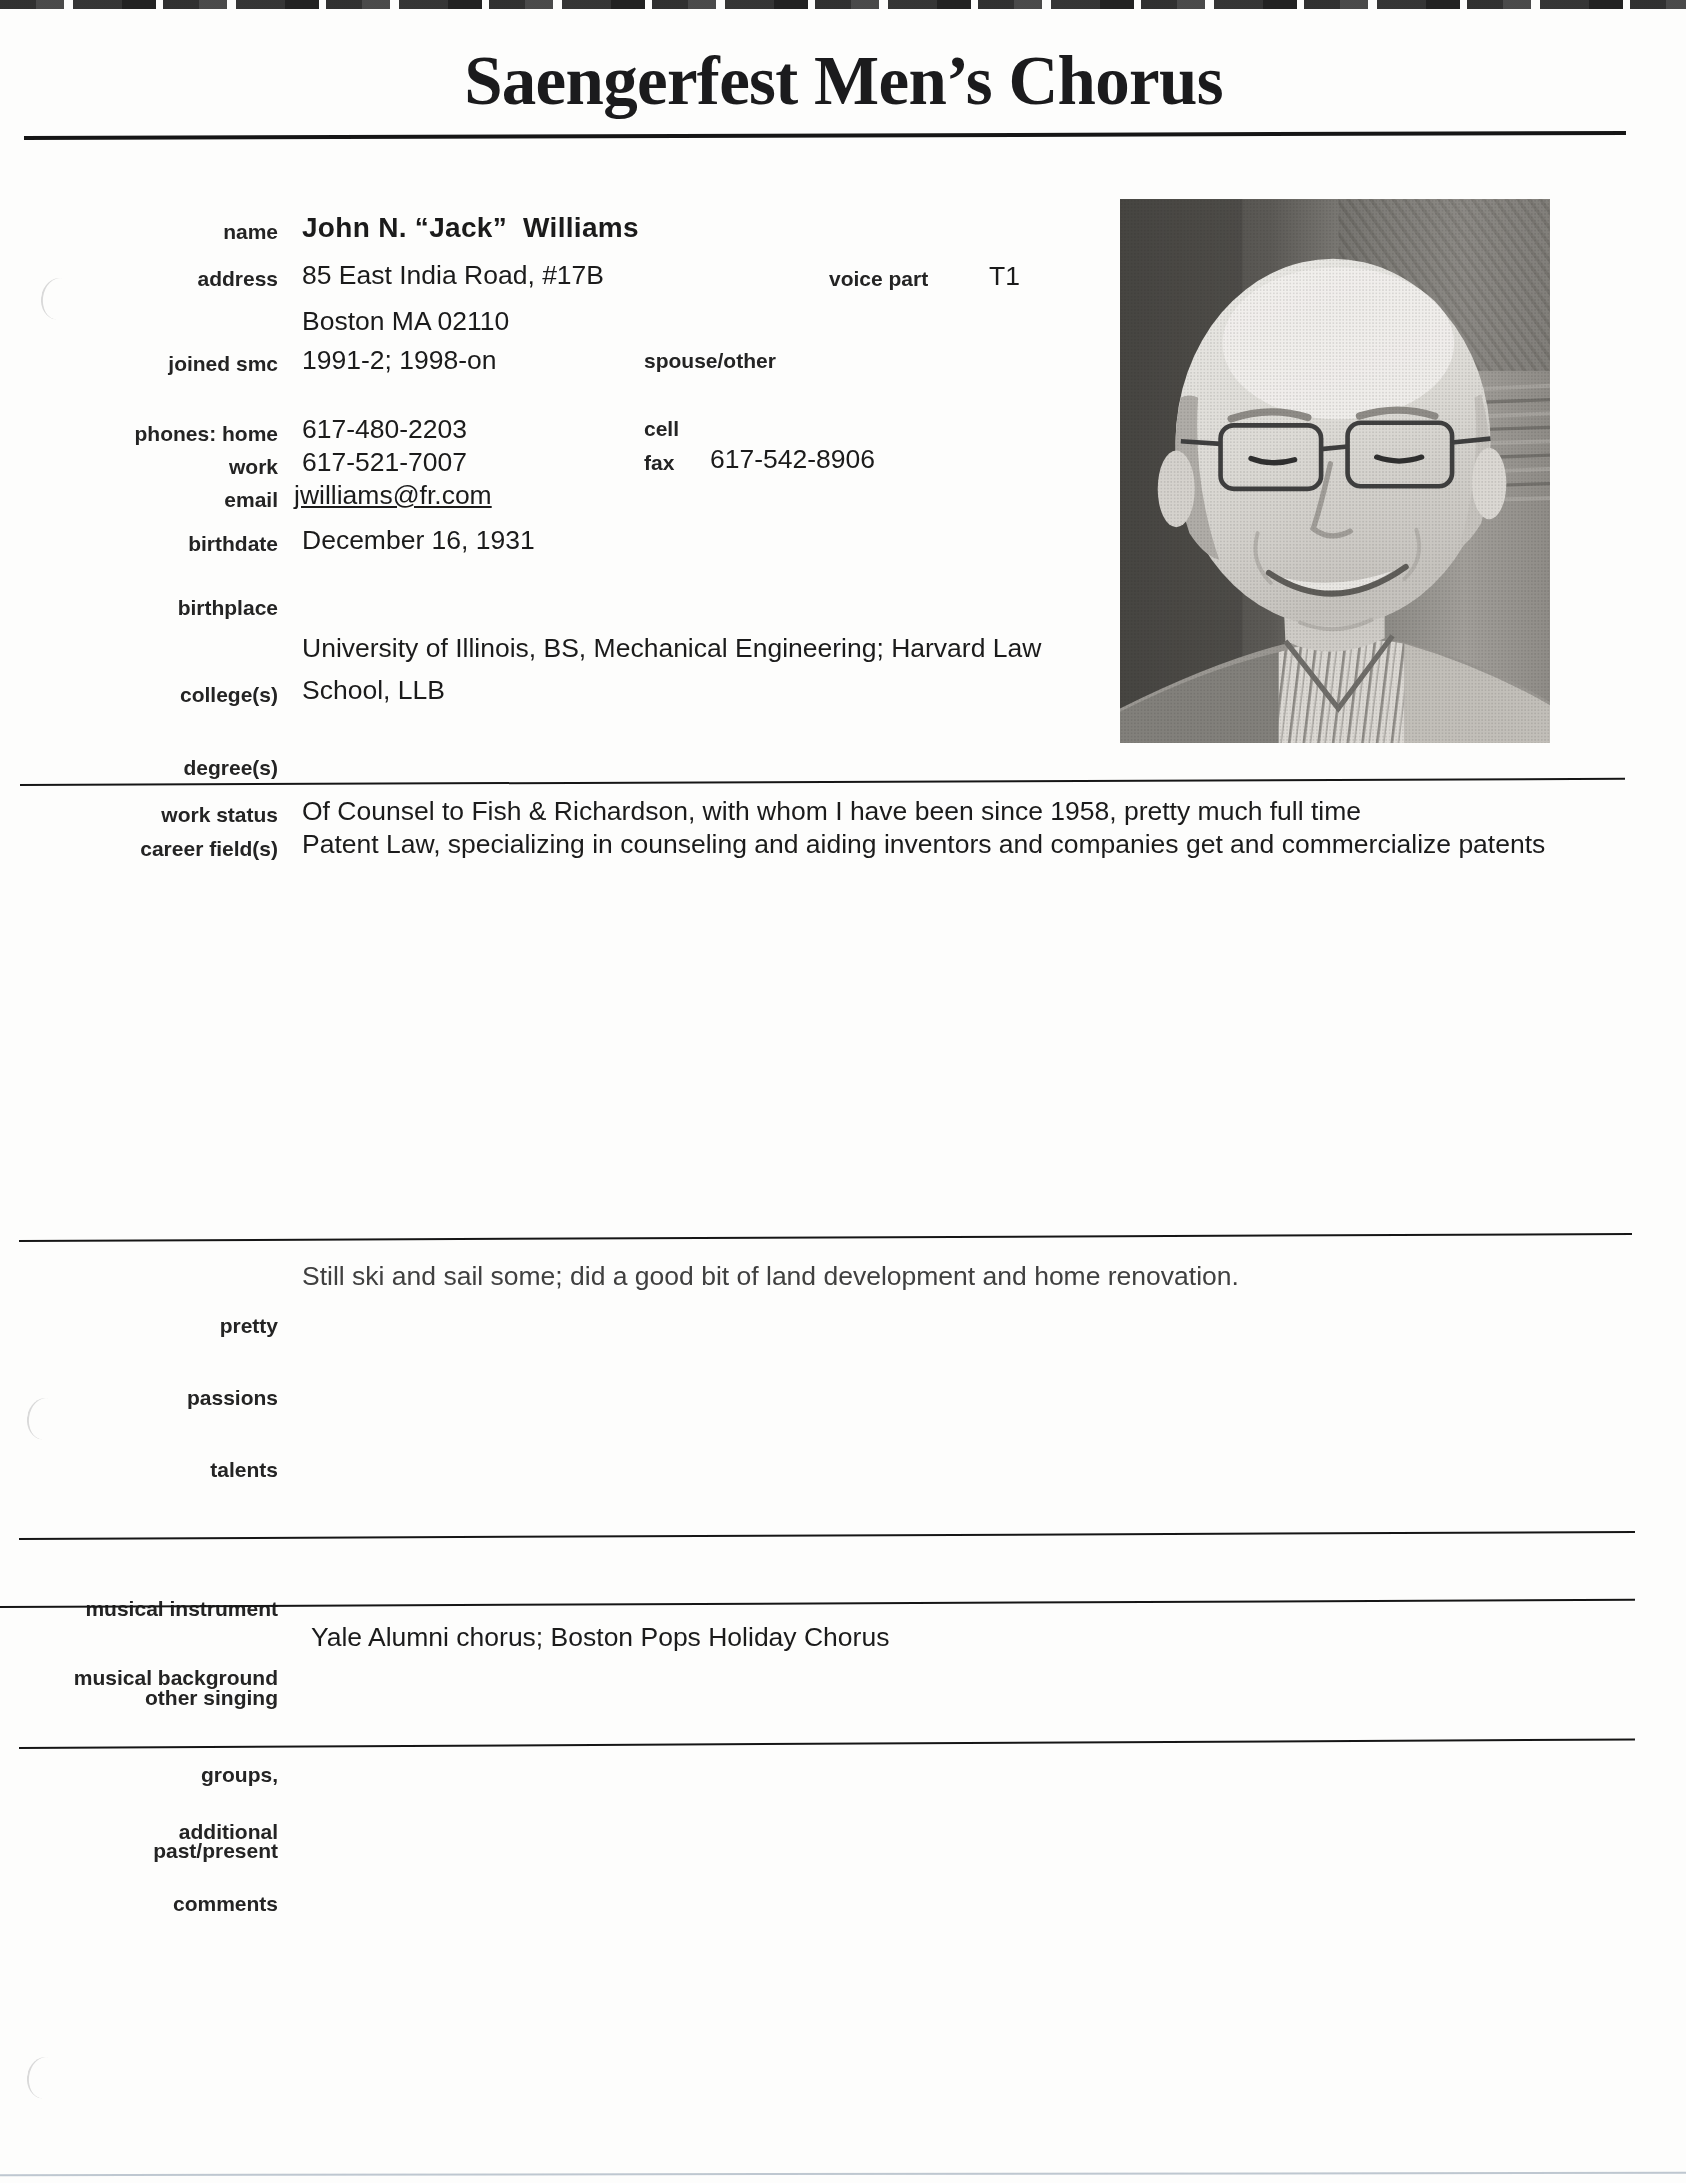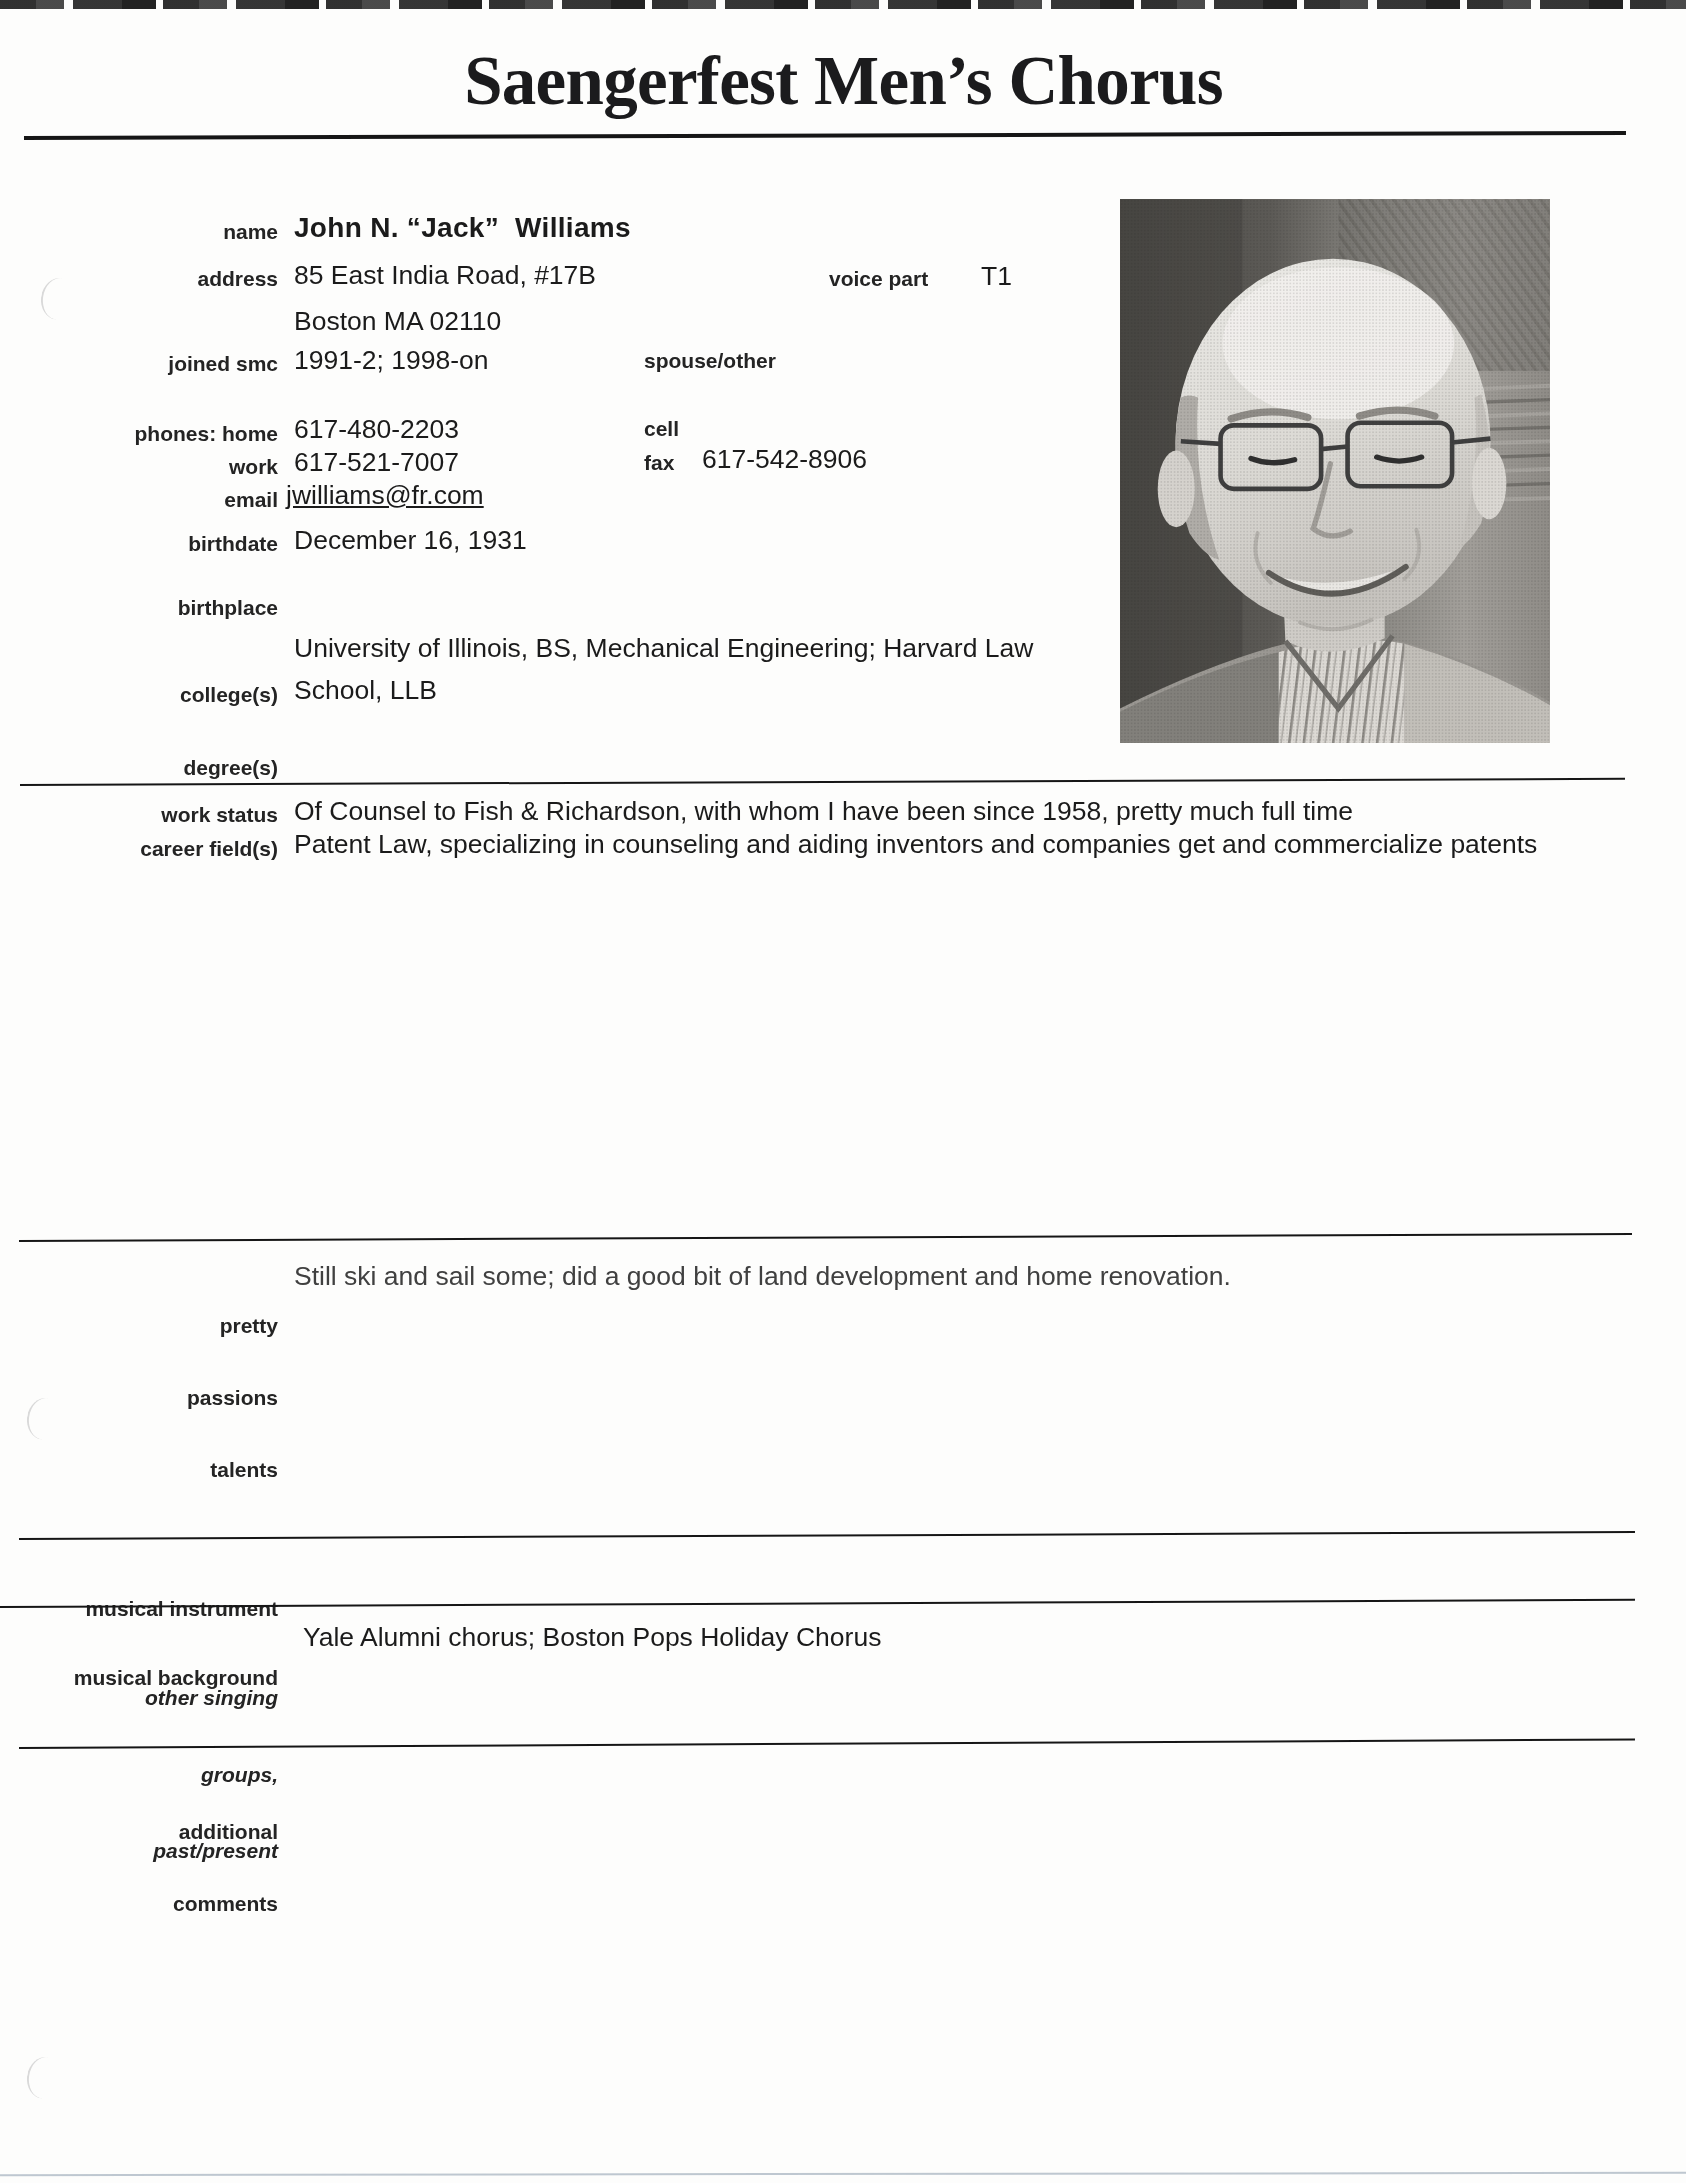--- a/index.html
+++ b/index.html
@@ -19,22 +19,22 @@
     font-family:"Liberation Serif", serif; font-weight:bold;
     font-size:69px; letter-spacing:-0.7px; color:#1b1b1d;
   }
   .rule{position:absolute; background:#161616; transform-origin:left center;}
   .lbl{
     position:absolute; font-weight:bold; font-size:21px; color:#242424;
     text-align:right; line-height:1.15; white-space:pre;
   }
   .lbl-left{text-align:left;}
   .lbl span{display:block;}
-  .lh42 span{line-height:28px;font-style:italic;}
-  .val{position:absolute; font-size:26.5px; line-height:1.3; color:#1b1b1b; white-space:pre-wrap;}
+  .lh42 span{line-height:28px;}
+  .val{position:absolute; font-size:26.5px; line-height:1.3; color:#1b1b1b; white-space:pre-wrap;margin-left:8px;}
   .val-bold{font-weight:bold; font-size:28px; letter-spacing:0.3px;}
   .muted{color:#404040;}
   .photo{
     position:absolute; left:1120px; top:199px; width:430px; height:544px;
     background:#8a8883; overflow:hidden;
   }
   .photo svg{display:block; width:100%; height:100%;}
   .artifact{
     position:absolute; width:34px; height:42px; border-left:2px solid #d9d9d9;
     border-radius:50%; transform:rotate(8deg);

